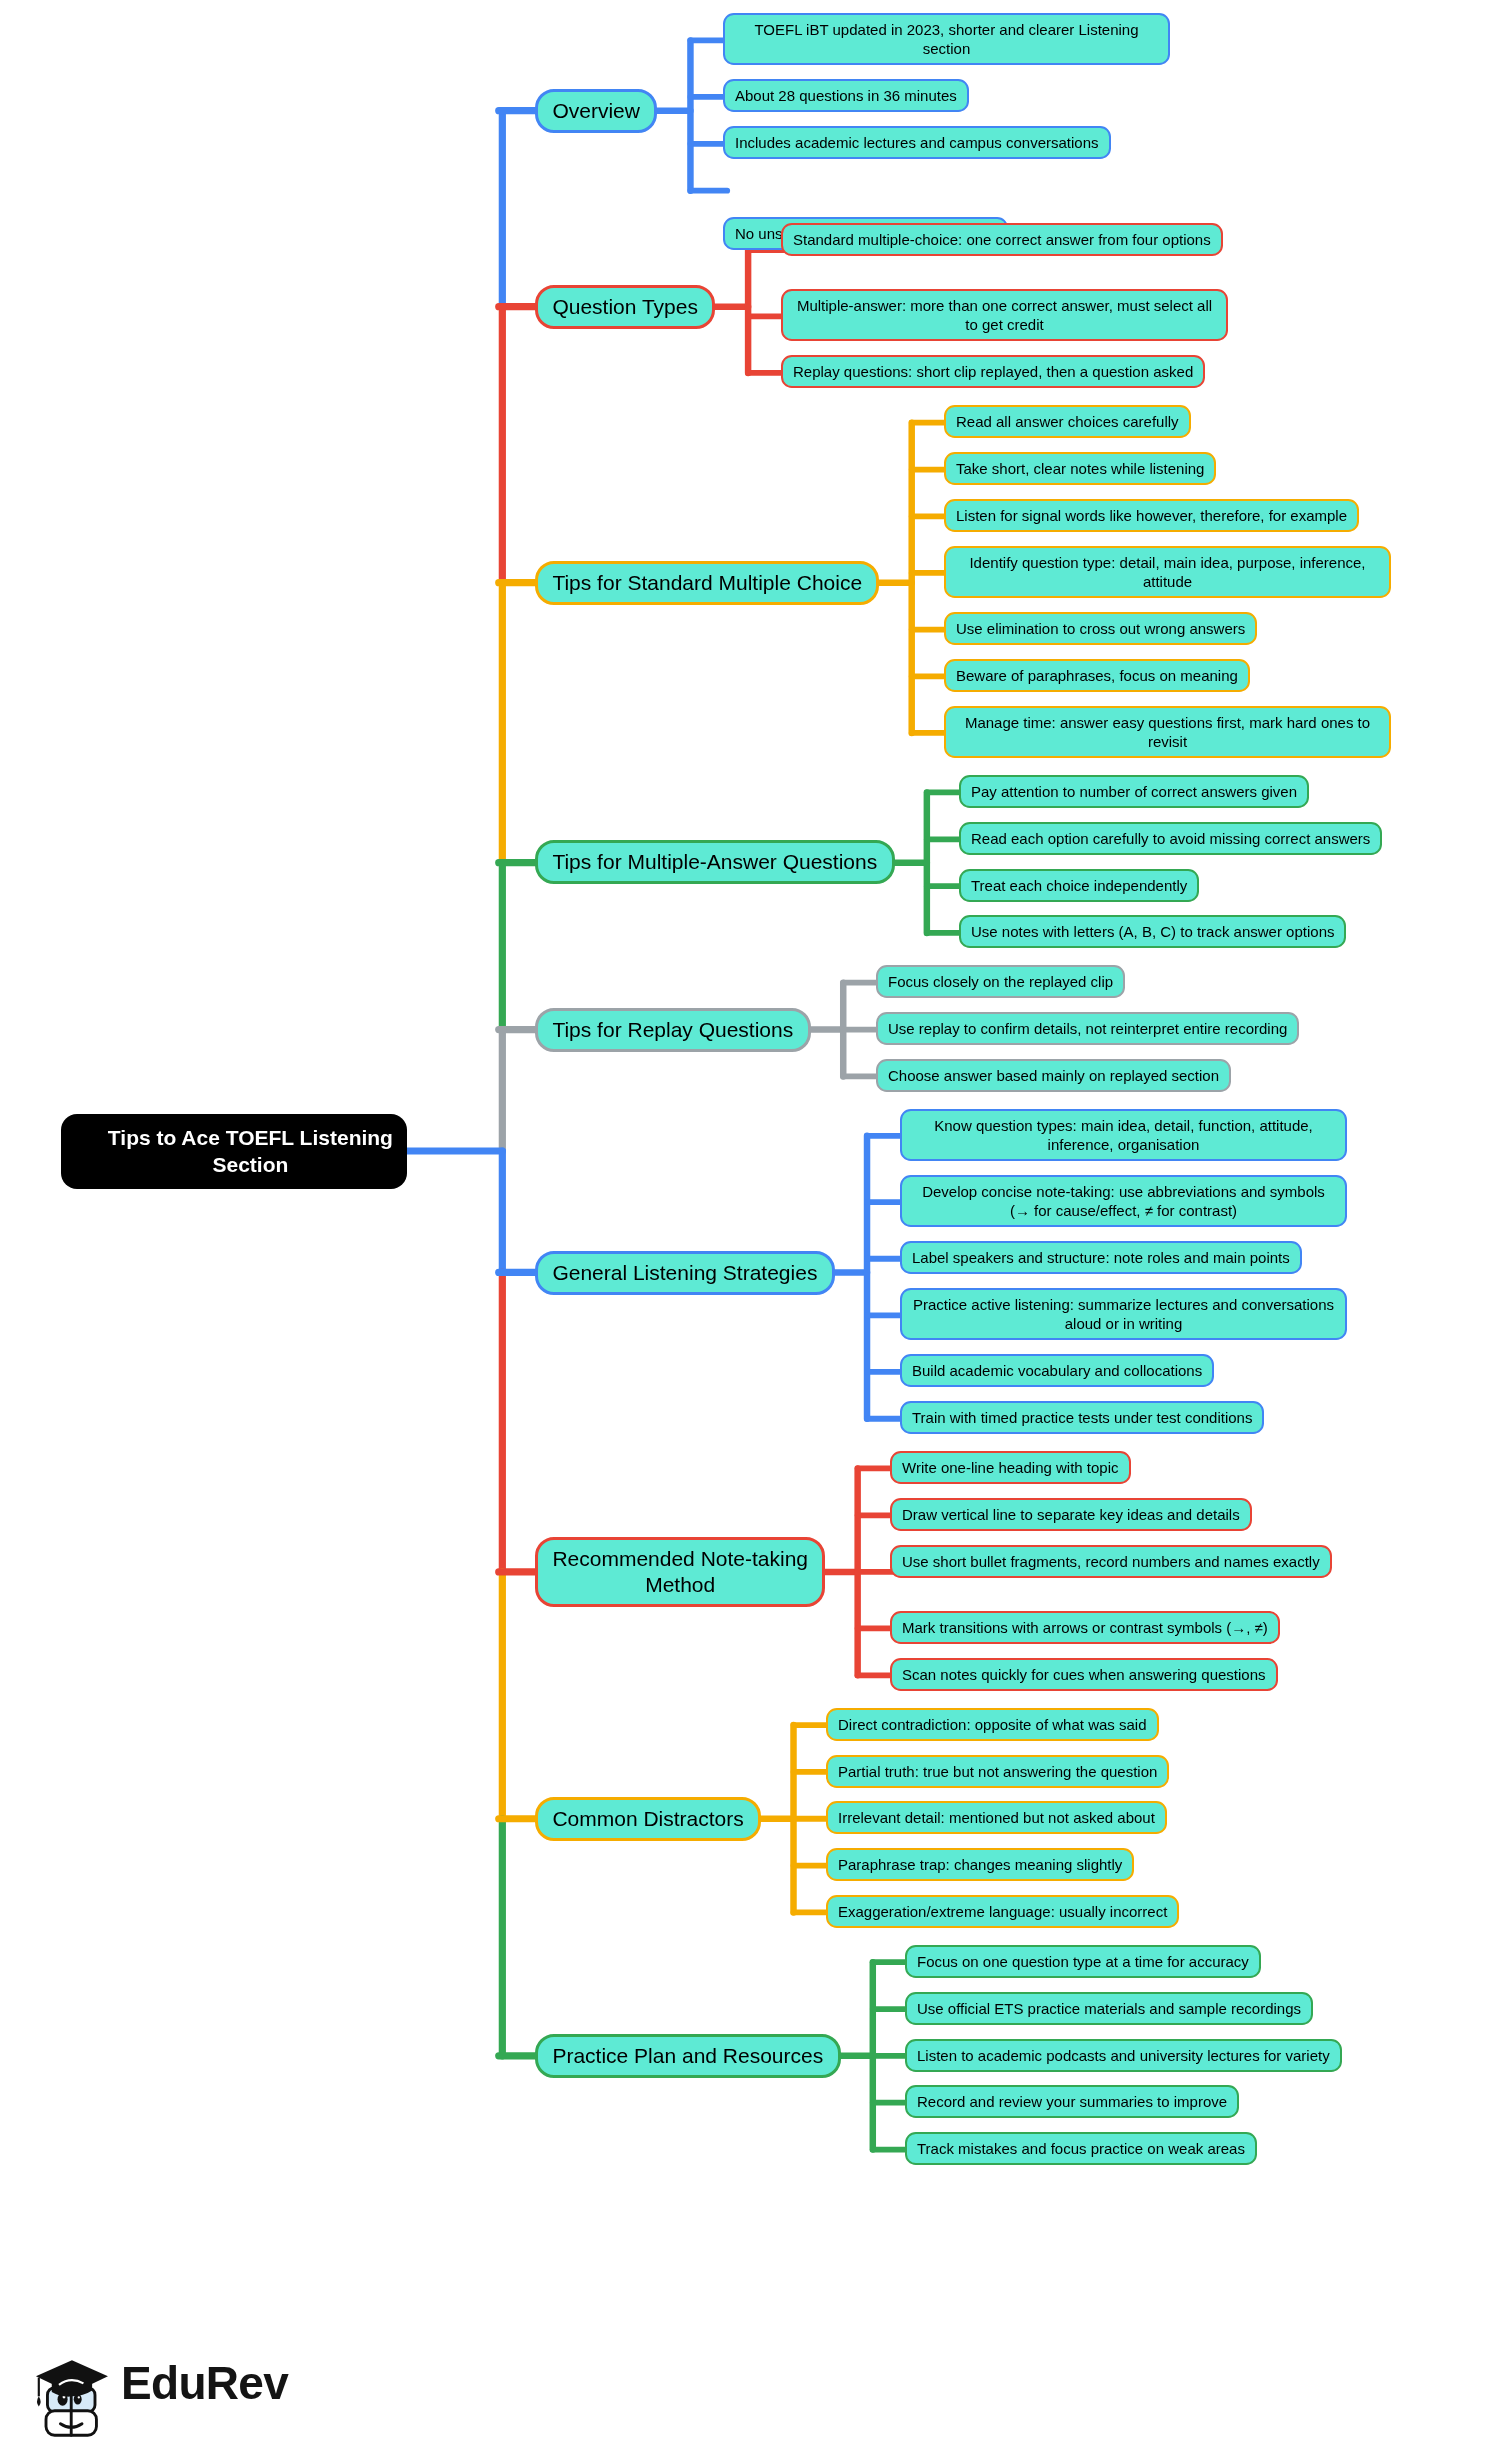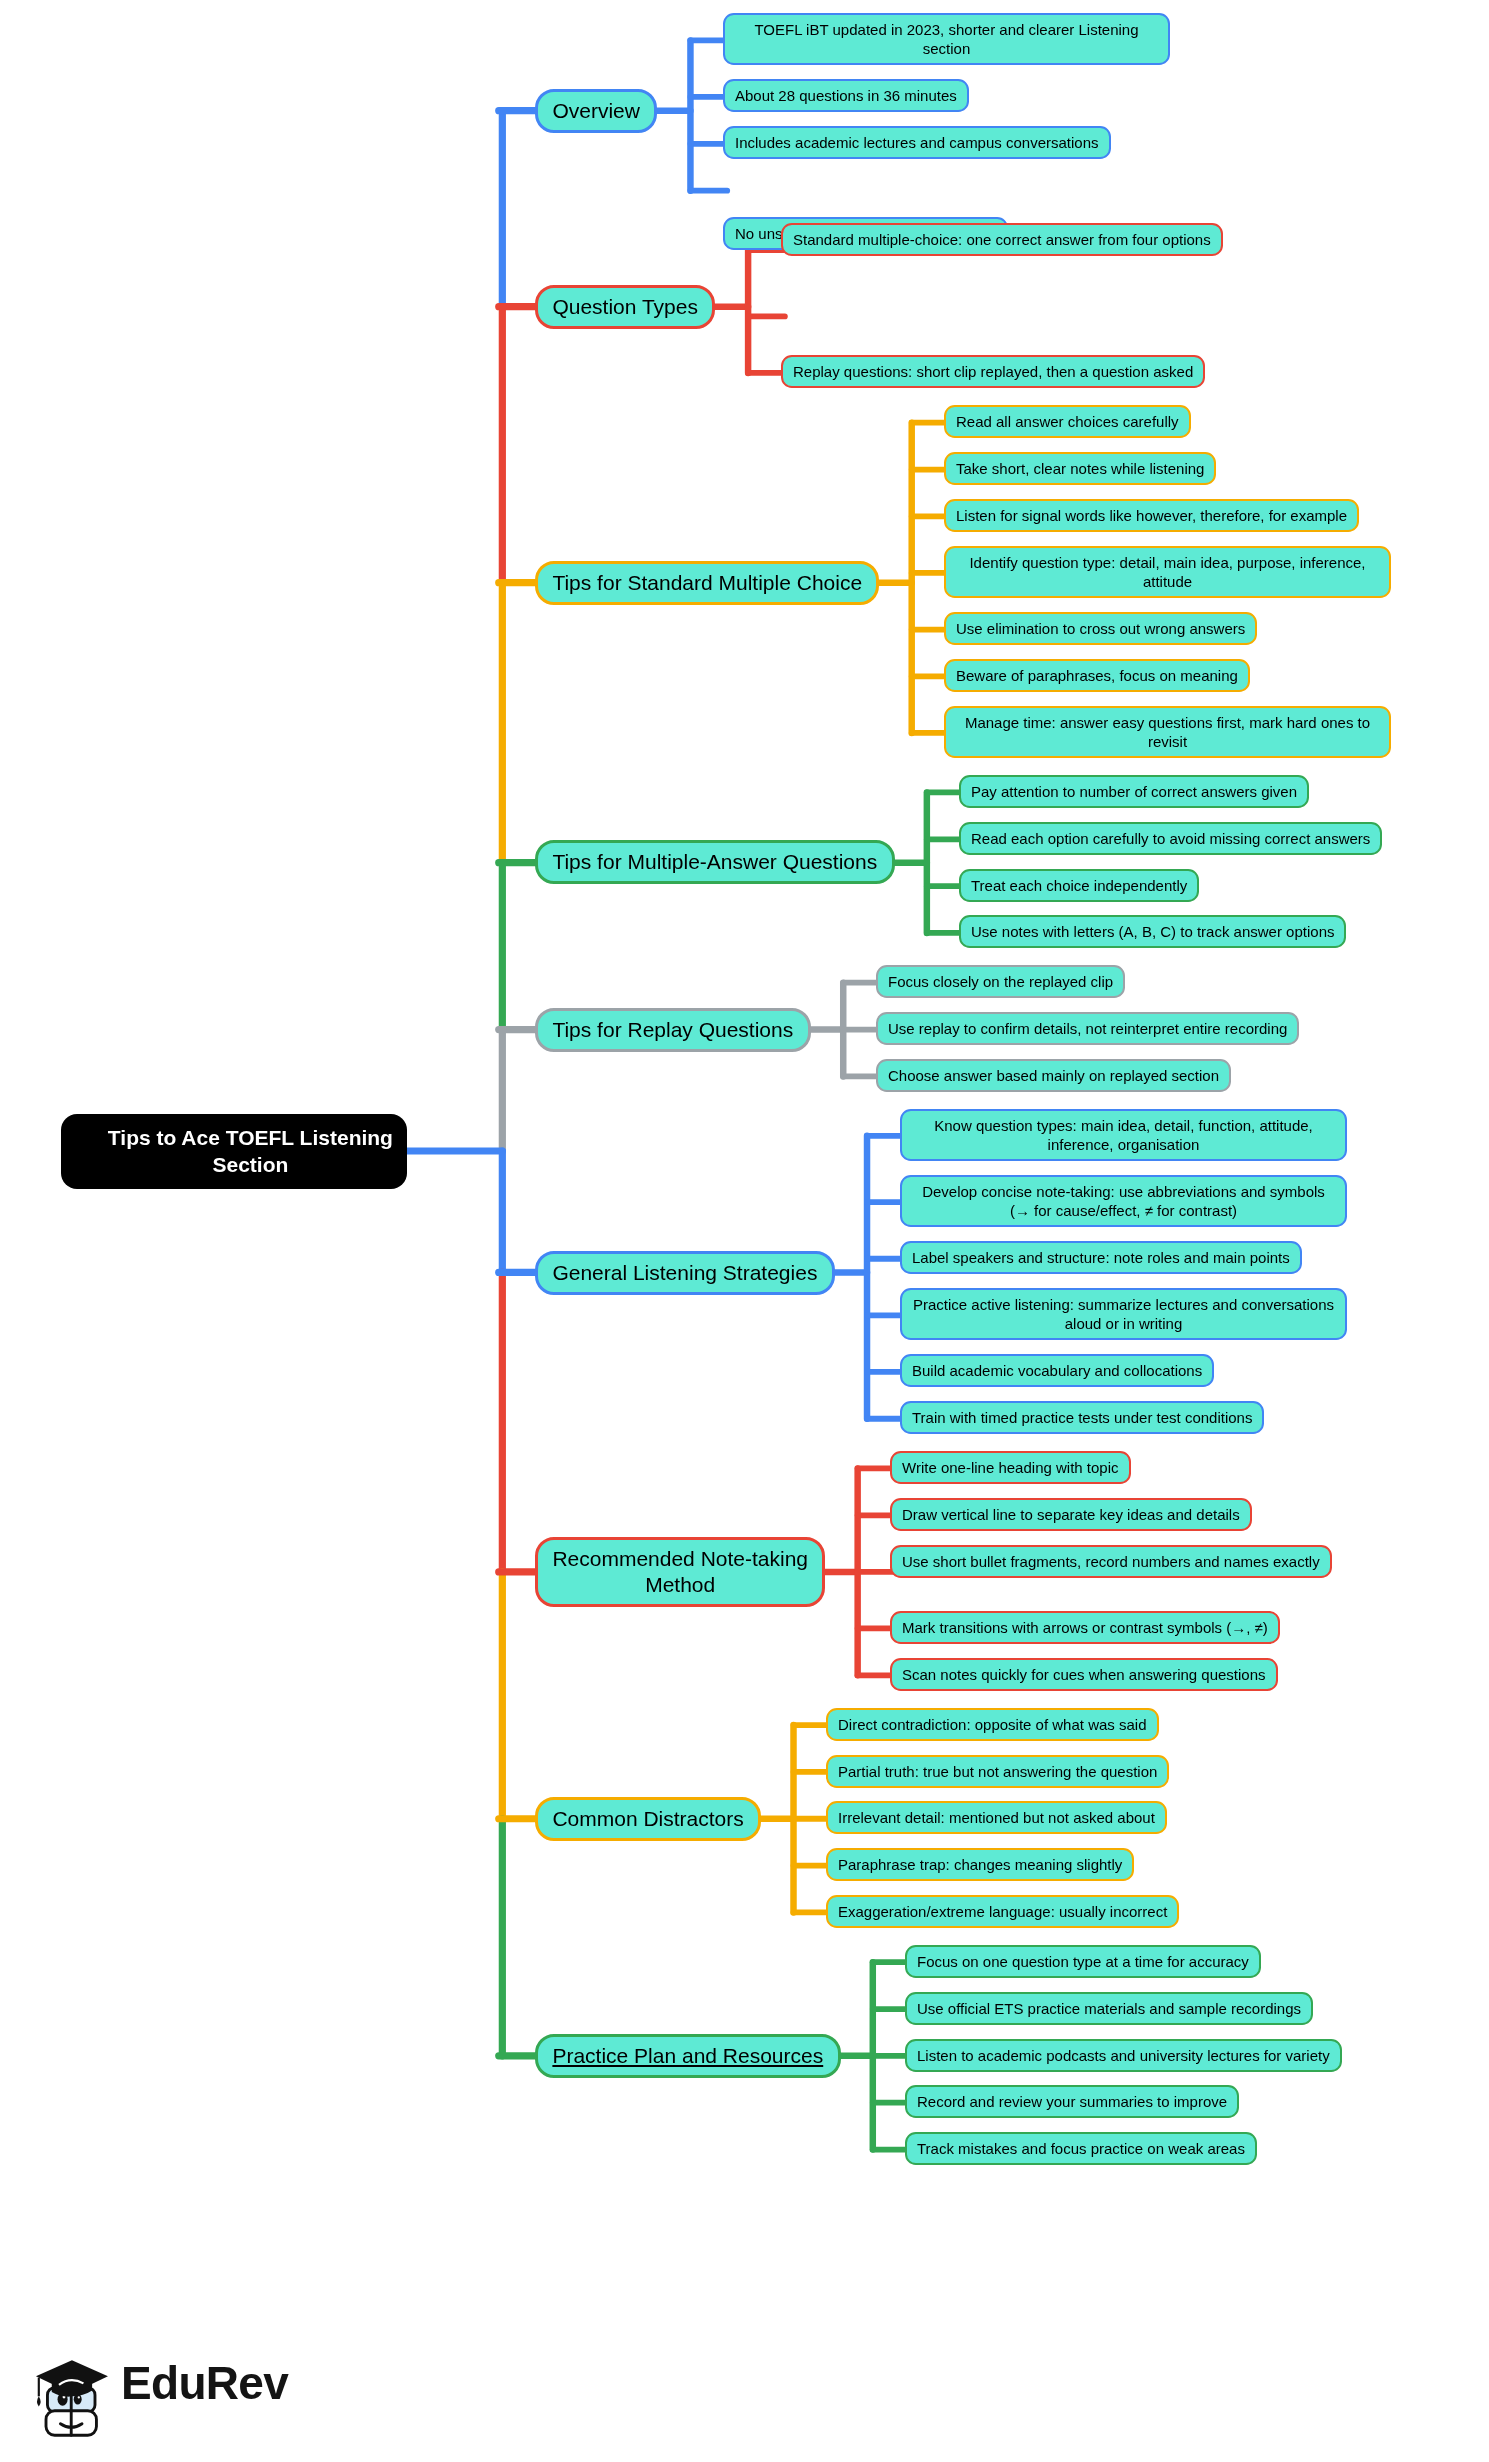--- a/index.html
+++ b/index.html
@@ -100,20 +100,21 @@
       <line x1="1211" y1="2982.5" x2="1262" y2="2982.5" stroke="#34A853" stroke-width="8" stroke-linecap="round"></line>
     </svg>
   <div class="node root" id="rootNode" style="left: 61px; top: 1114px; padding-left: 40px;">Tips to Ace TOEFL Listening Section</div>
 <div class="node branch" style="border-color: rgb(66, 133, 244); left: 535px; top: 89px;">Overview</div>
     <div class="node leaf" style="border-color: rgb(66, 133, 244); left: 723px; top: 13px;">TOEFL iBT updated in 2023, shorter and clearer Listening section</div>
     <div class="node leaf" style="border-color: rgb(66, 133, 244); left: 723px; top: 79px;">About 28 questions in 36 minutes</div>
     <div class="node leaf" style="border-color: rgb(66, 133, 244); left: 723px; top: 126px;">Includes academic lectures and campus conversations</div>
     <div class="node leaf" style="border-color: rgb(66, 133, 244); left: 723px; top: 173px; margin-top: 44px;">No unscored or experimental questions</div>
     <div class="node branch" style="border-color: rgb(232, 68, 53); left: 535px; top: 285px;">Question Types</div>
     <div class="node leaf" style="border-color: rgb(232, 68, 53); left: 781px; top: 223px;">Standard multiple-choice: one correct answer from four options</div>
+    <div class="node leaf" style="border-color: rgb(232, 68, 53); left: 781px; top: 289px;">Multiple-answer: more than one correct answer, must select all to get credit</div>
     <div class="node leaf" style="border-color: rgb(232, 68, 53); left: 781px; top: 355px;">Replay questions: short clip replayed, then a question asked</div>
     <div class="node branch" style="border-color: rgb(245, 172, 0); left: 535px; top: 561px;">Tips for Standard Multiple Choice</div>
     <div class="node leaf" style="border-color: rgb(245, 172, 0); left: 944px; top: 405px;">Read all answer choices carefully</div>
     <div class="node leaf" style="border-color: rgb(245, 172, 0); left: 944px; top: 452px;">Take short, clear notes while listening</div>
     <div class="node leaf" style="border-color: rgb(245, 172, 0); left: 944px; top: 499px;">Listen for signal words like however, therefore, for example</div>
     <div class="node leaf" style="border-color: rgb(245, 172, 0); left: 944px; top: 546px;">Identify question type: detail, main idea, purpose, inference, attitude</div>
     <div class="node leaf" style="border-color: rgb(245, 172, 0); left: 944px; top: 612px;">Use elimination to cross out wrong answers</div>
     <div class="node leaf" style="border-color: rgb(245, 172, 0); left: 944px; top: 659px;">Beware of paraphrases, focus on meaning</div>
     <div class="node leaf" style="border-color: rgb(245, 172, 0); left: 944px; top: 706px;">Manage time: answer easy questions first, mark hard ones to revisit</div>
     <div class="node branch" style="border-color: rgb(52, 168, 83); left: 535px; top: 840px;">Tips for Multiple-Answer Questions</div>
@@ -138,21 +139,21 @@
     <div class="node leaf" style="border-color: rgb(232, 68, 53); left: 890px; top: 1498px;">Draw vertical line to separate key ideas and details</div>
     <div class="node leaf" style="border-color: rgb(232, 68, 53); left: 890px; top: 1545px;">Use short bullet fragments, record numbers and names exactly</div>
     <div class="node leaf" style="border-color: rgb(232, 68, 53); left: 890px; top: 1611px;">Mark transitions with arrows or contrast symbols (→, ≠)</div>
     <div class="node leaf" style="border-color: rgb(232, 68, 53); left: 890px; top: 1658px;">Scan notes quickly for cues when answering questions</div>
     <div class="node branch" style="border-color: rgb(245, 172, 0); left: 535px; top: 1797px;">Common Distractors</div>
     <div class="node leaf" style="border-color: rgb(245, 172, 0); left: 826px; top: 1708px;">Direct contradiction: opposite of what was said</div>
     <div class="node leaf" style="border-color: rgb(245, 172, 0); left: 826px; top: 1755px;">Partial truth: true but not answering the question</div>
     <div class="node leaf" style="border-color: rgb(245, 172, 0); left: 826px; top: 1801px;">Irrelevant detail: mentioned but not asked about</div>
     <div class="node leaf" style="border-color: rgb(245, 172, 0); left: 826px; top: 1848px;">Paraphrase trap: changes meaning slightly</div>
     <div class="node leaf" style="border-color: rgb(245, 172, 0); left: 826px; top: 1895px;">Exaggeration/extreme language: usually incorrect</div>
-    <div class="node branch" style="border-color: rgb(52, 168, 83); left: 535px; top: 2034px; text-decoration: underline;">Practice Plan and Resources</div>
+    <div class="node branch" style="border-color: rgb(52, 168, 83); left: 535px; top: 2034px;">Practice Plan and Resources</div>
     <div class="node leaf" style="border-color: rgb(52, 168, 83); left: 905px; top: 1945px;">Focus on one question type at a time for accuracy</div>
     <div class="node leaf" style="border-color: rgb(52, 168, 83); left: 905px; top: 1992px;">Use official ETS practice materials and sample recordings</div>
     <div class="node leaf" style="border-color: rgb(52, 168, 83); left: 905px; top: 2039px;">Listen to academic podcasts and university lectures for variety</div>
     <div class="node leaf" style="border-color: rgb(52, 168, 83); left: 905px; top: 2085px;">Record and review your summaries to improve</div>
     <div class="node leaf" style="border-color: rgb(52, 168, 83); left: 905px; top: 2132px;">Track mistakes and focus practice on weak areas</div>
   </div>
 
 <div id="brand">
   <svg width="81" height="85" viewBox="0 0 112 118">
     <g stroke="#111" stroke-width="4" fill="none" stroke-linejoin="round" stroke-linecap="round">

